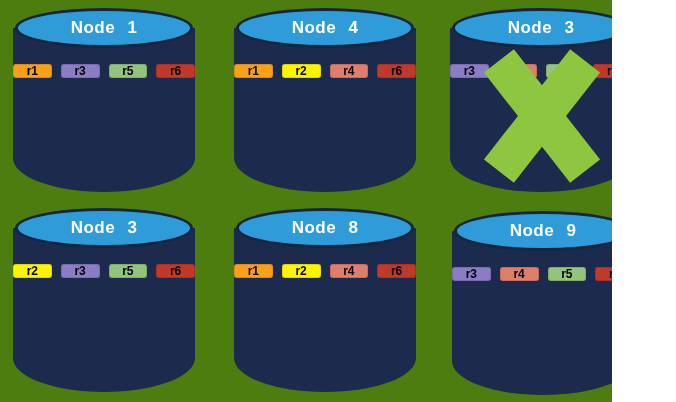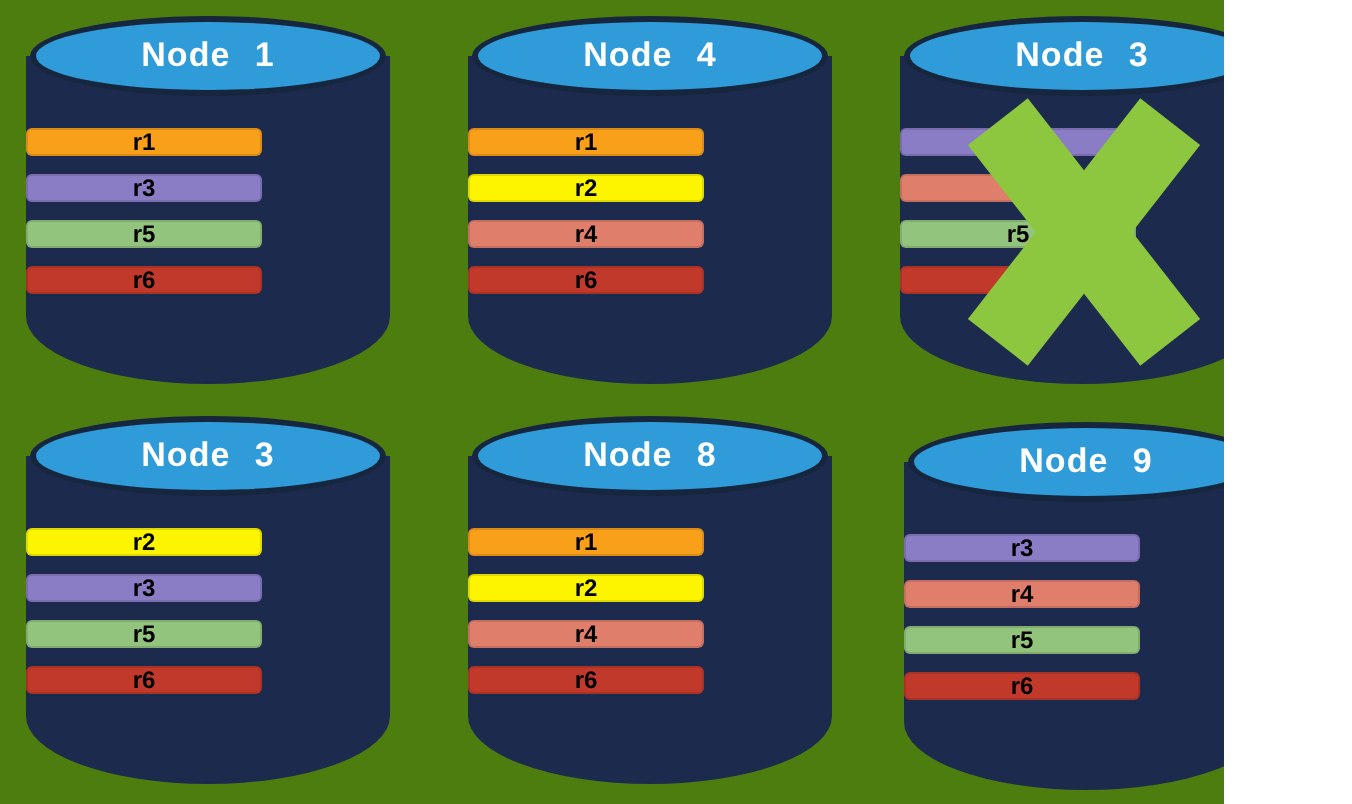--- a/index.html
+++ b/index.html
@@ -16,21 +16,21 @@
     position:absolute; left:2px; right:2px; top:0; height:40px;
     border-radius:50%; border:3px solid #16263f; box-sizing:border-box;
     display:flex; align-items:center; justify-content:center; z-index:2;
   }
   .node-title {
     color:#ffffff; font-size:17px; font-weight:bold;
     word-spacing:7px; letter-spacing:0.5px; white-space:pre;
   }
   .bars {
     position:absolute; left:0; right:0; top:56px; z-index:3;
-    display:flex; flex-direction:column; align-items:flex-start; gap:9px;
+    display:flex; align-items:flex-end; gap:9px;
   }
   .bar {
     width:118px; height:14px; border-radius:3px;
     display:flex; align-items:center; justify-content:center;
     box-shadow: inset 0 0 0 1px rgba(0,0,0,0.12);
   }
   .bar-label { font-size:12px; font-weight:bold; color:#000000; line-height:1; }
   .xmark { position:absolute; left:0; top:0; width:100%; height:100%; z-index:4; }
   .x-arm { position:absolute; left:73px; top:38px; width:38px; height:140px; }
   .x-arm-1 { transform:rotate(38deg); }

